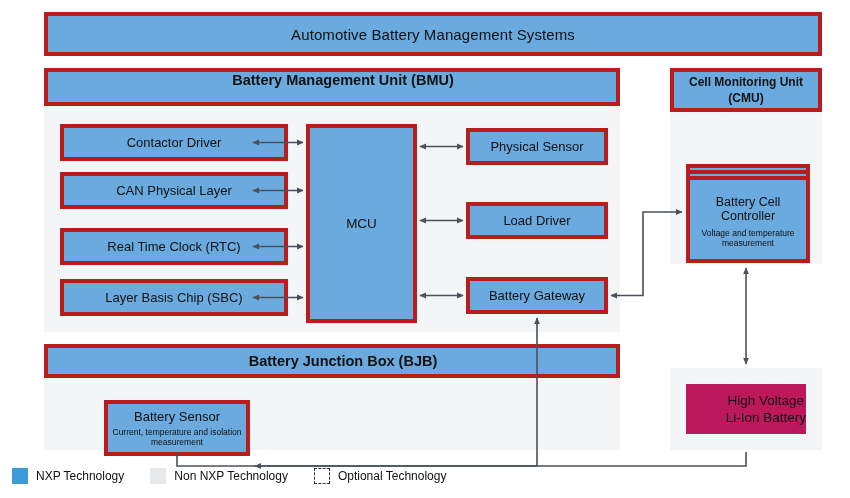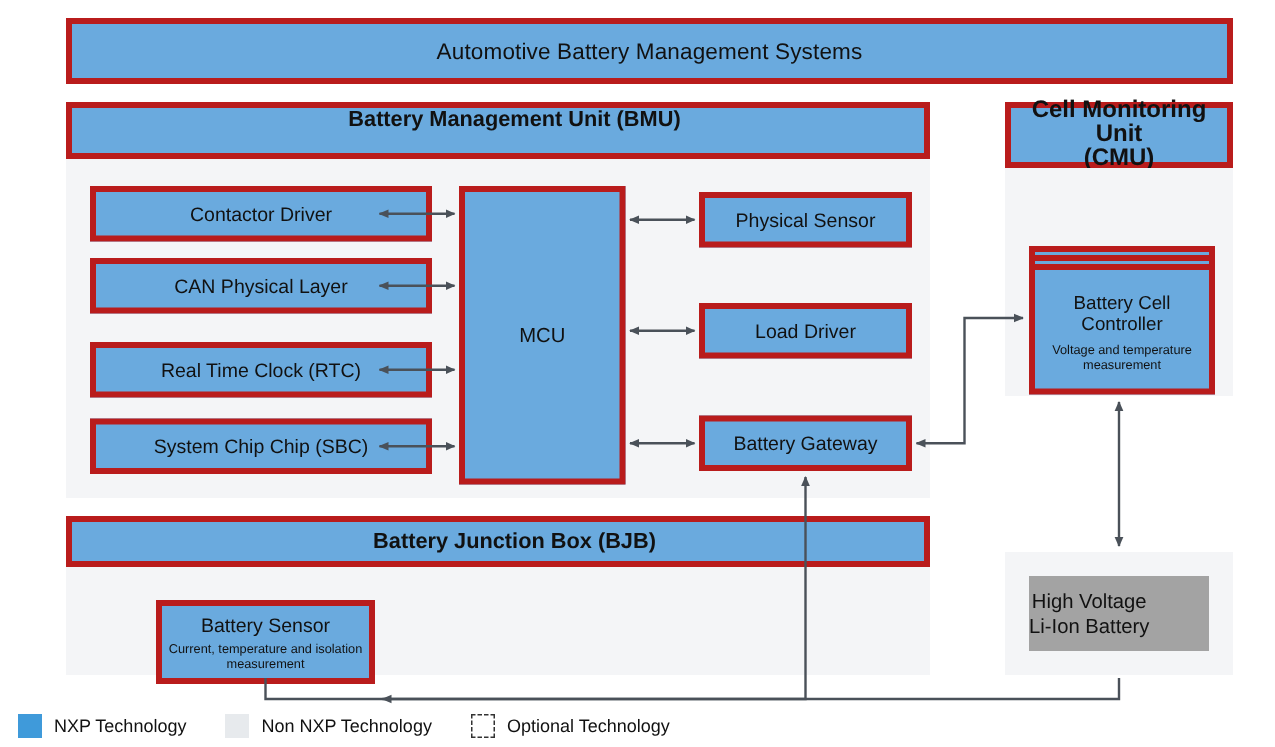--- a/index.html
+++ b/index.html
@@ -31,24 +31,24 @@
     flex-direction: column;
     align-items: center;
     justify-content: center;
     text-align: center;
     color: #111111;
   }
   .panel {
     background: #f4f5f7;
   }
   .nonxp {
-    background: #a3a3a3;
-    display: flex;
-    align-items: center;
-    justify-content: flex-start;
+    background: #be185d;
+    display: flex;
+    align-items: center;
+    justify-content: flex-end;
     text-align: center;
     color: #111111;
   }
 
   
   #title-bar {
     left: 44px; top: 12px; width: 778px; height: 44px;
     font-size: 15px;
     letter-spacing: .1px;
   }
@@ -72,21 +72,21 @@
     justify-content: center;
     padding-left: 22px;
     text-align: left;
   }
   #bjb-panel {
     left: 44px; top: 378px; width: 576px; height: 72px;
   }
   #cmu-header {
     left: 670px; top: 68px; width: 152px; height: 44px;
     font-weight: bold;
-    font-size: 16px;
+    font-size: 12px;
     line-height: 16px;
   }
   #cmu-panel {
     left: 670px; top: 112px; width: 152px; height: 152px;
   }
   #hv-panel {
     left: 670px; top: 368px; width: 152px; height: 82px;
   }
   #hv-box {
     left: 686px; top: 384px; width: 120px; height: 50px;
@@ -147,21 +147,21 @@
     width: 850px; height: 498px;
     pointer-events: none;
   }
 
   
   #legend {
     position: absolute;
     left: 12px; top: 468px;
     height: 24px;
     display: flex;
-    align-items: flex-end;
+    align-items: flex-start;
     gap: 0px;
     font-size: 12px;
   }
   .legend-item {
     display: flex;
     align-items: center;
     margin-right: 26px;
   }
   .legend-swatch {
     width: 16px; height: 16px;
@@ -193,21 +193,21 @@
   <div class="abs nxp leftbox" style="top:124px">
     <span>Contactor Driver</span>
   </div>
   <div class="abs nxp leftbox" style="top:172px">
     <span>CAN Physical Layer</span>
   </div>
   <div class="abs nxp leftbox" style="top:228px">
     <span>Real Time Clock (RTC)</span>
   </div>
   <div class="abs nxp leftbox" style="top:279px">
-    <span>System Chip Chip (SBC)</span>
+    <span>Layer Basis Chip (SBC)</span>
   </div>
 
   <div class="abs nxp" id="mcu">
     <span>MCU</span>
   </div>
 
   <div class="abs nxp rightbox" style="top:128px">
     <span>Physical Sensor</span>
   </div>
   <div class="abs nxp rightbox" style="top:202px">

